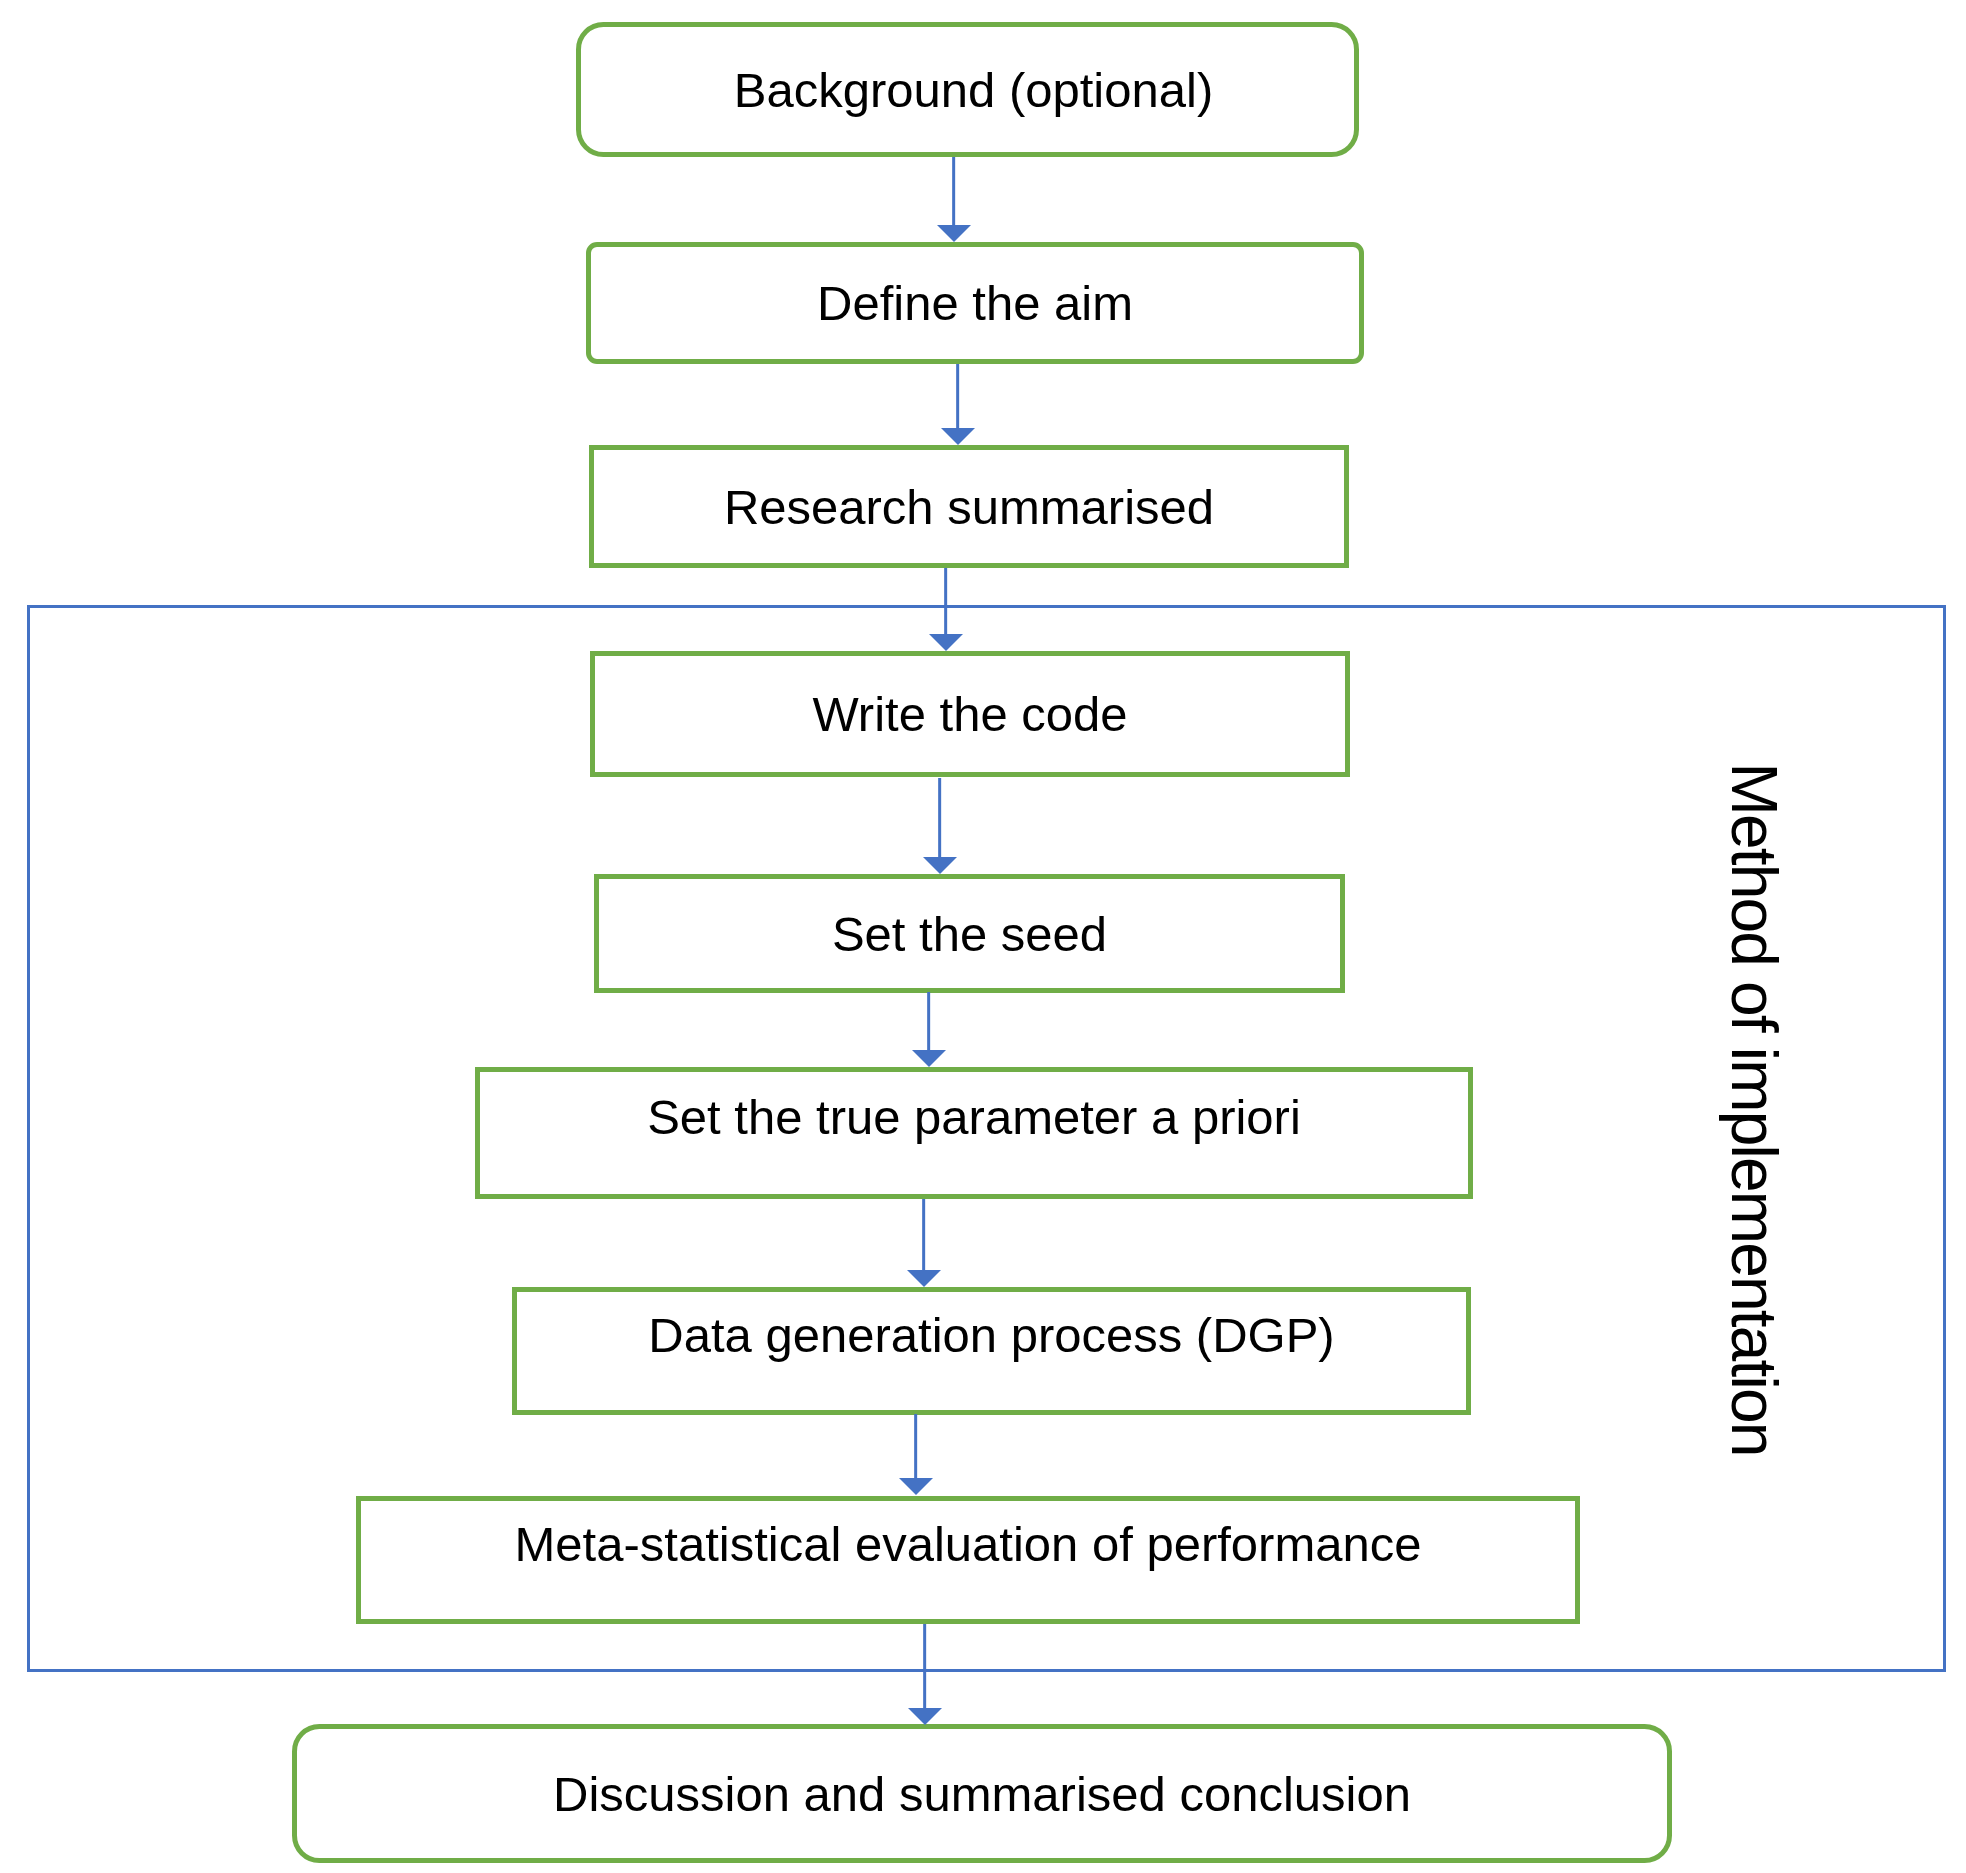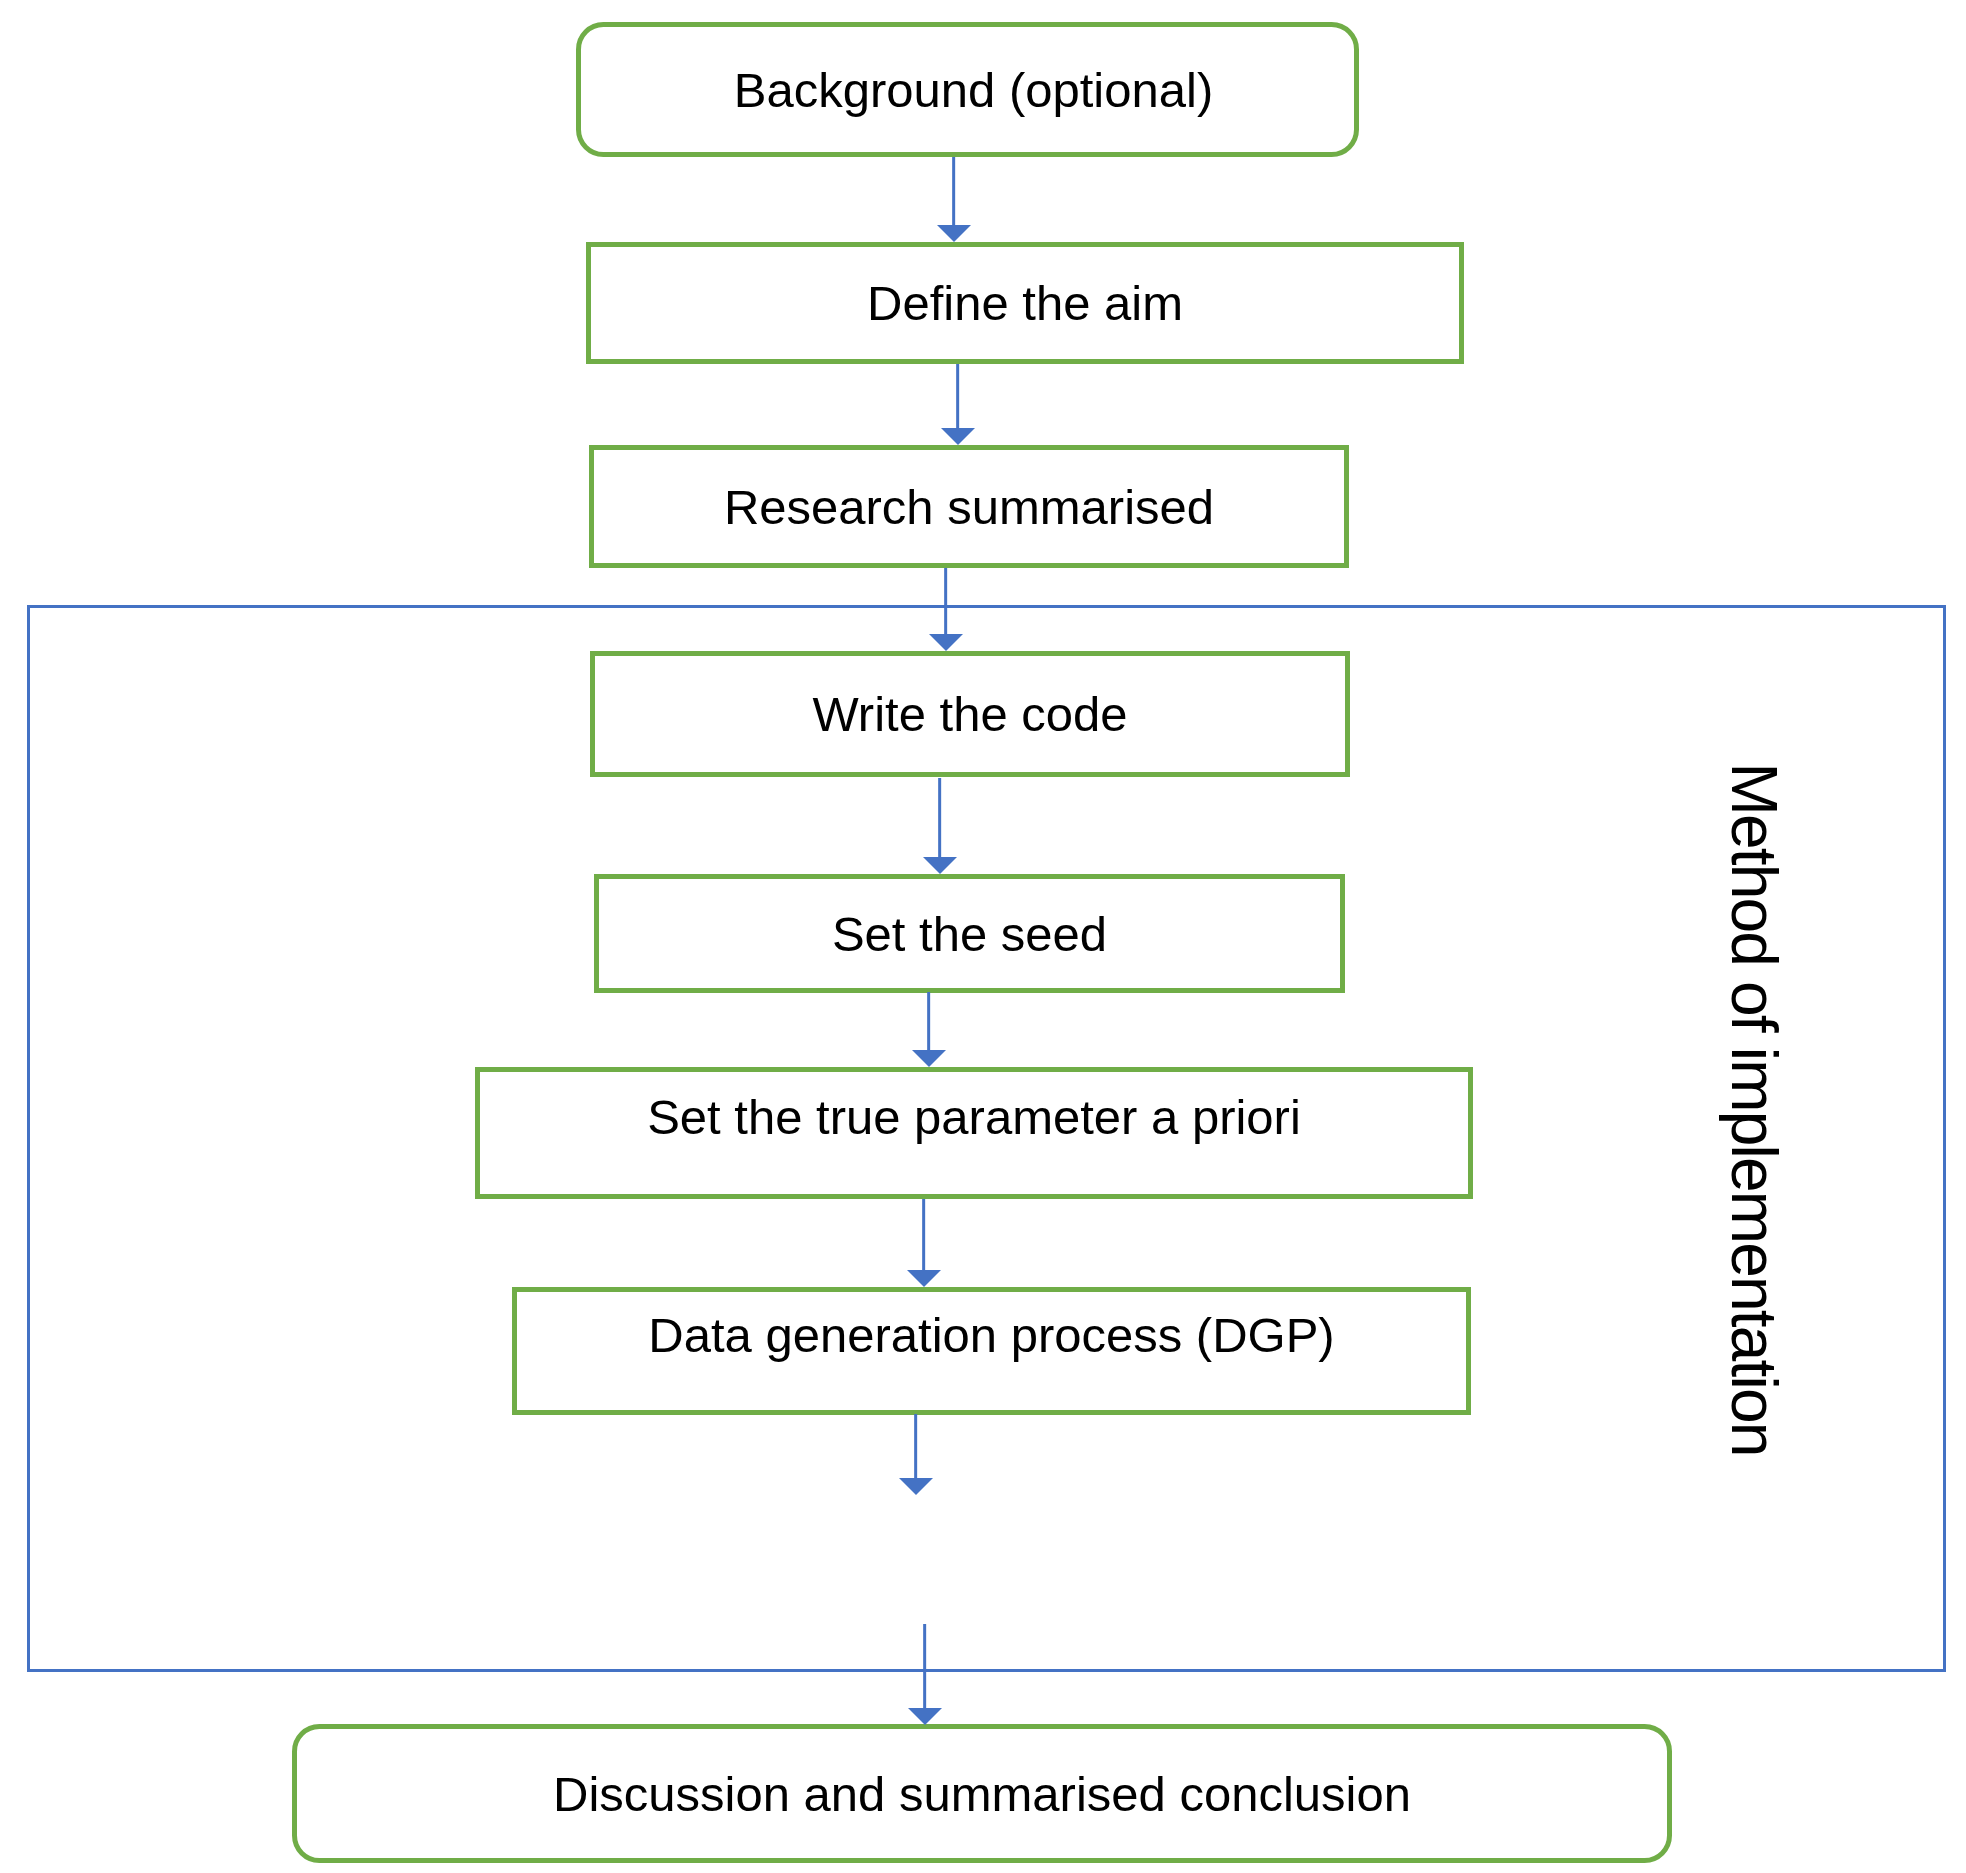--- a/index.html
+++ b/index.html
@@ -90,21 +90,21 @@
 
 <div class="canvas">
 
   <div class="frame"></div>
   <div class="vlabel">Method of implementation</div>
 
   <div class="node rounded" style="left:576px; top:22px; width:783px; height:135px;padding-left:12px;">
     <span>Background (optional)</span>
   </div>
 
-  <div class="node" style="left:586px; top:242px; width:878px; height:122px;">
+  <div class="node" style="left:586px; top:242px; width:778px; height:122px;border-radius:11px;">
     <span>Define the aim</span>
   </div>
 
   <div class="node" style="left:589px; top:445px; width:760px; height:123px;">
     <span>Research summarised</span>
   </div>
 
   <div class="node" style="left:590px; top:651px; width:760px; height:126px;">
     <span>Write the code</span>
   </div>
@@ -114,20 +114,23 @@
   </div>
 
   <div class="node text-high" style="left:475px; top:1067px; width:998px; height:132px;">
     <span>Set the true parameter a priori</span>
   </div>
 
   <div class="node text-high" style="left:512px; top:1287px; width:959px; height:128px;">
     <span>Data generation process (DGP)</span>
   </div>
 
+  <div class="node text-high" style="left:356px; top:1496px; width:1224px; height:128px;">
+    <span>Meta-statistical evaluation of performance</span>
+  </div>
 
   <div class="node rounded" style="left:292px; top:1724px; width:1380px; height:139px;align-items:center;">
     <span>Discussion and summarised conclusion</span>
   </div>
 
   <div class="arrow" style="left:936px; top:157px; height:85px;">
     <div class="shaft"></div>
     <div class="head"></div>
   </div>
 

